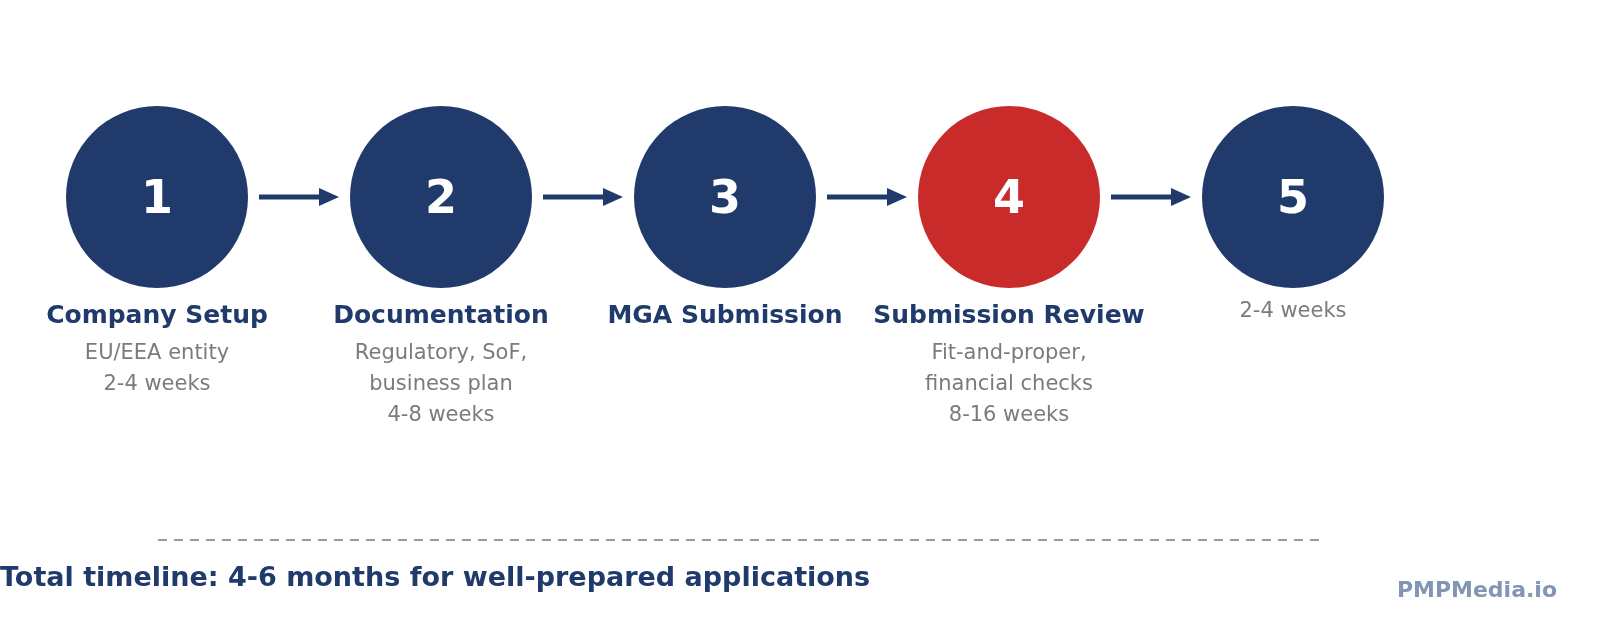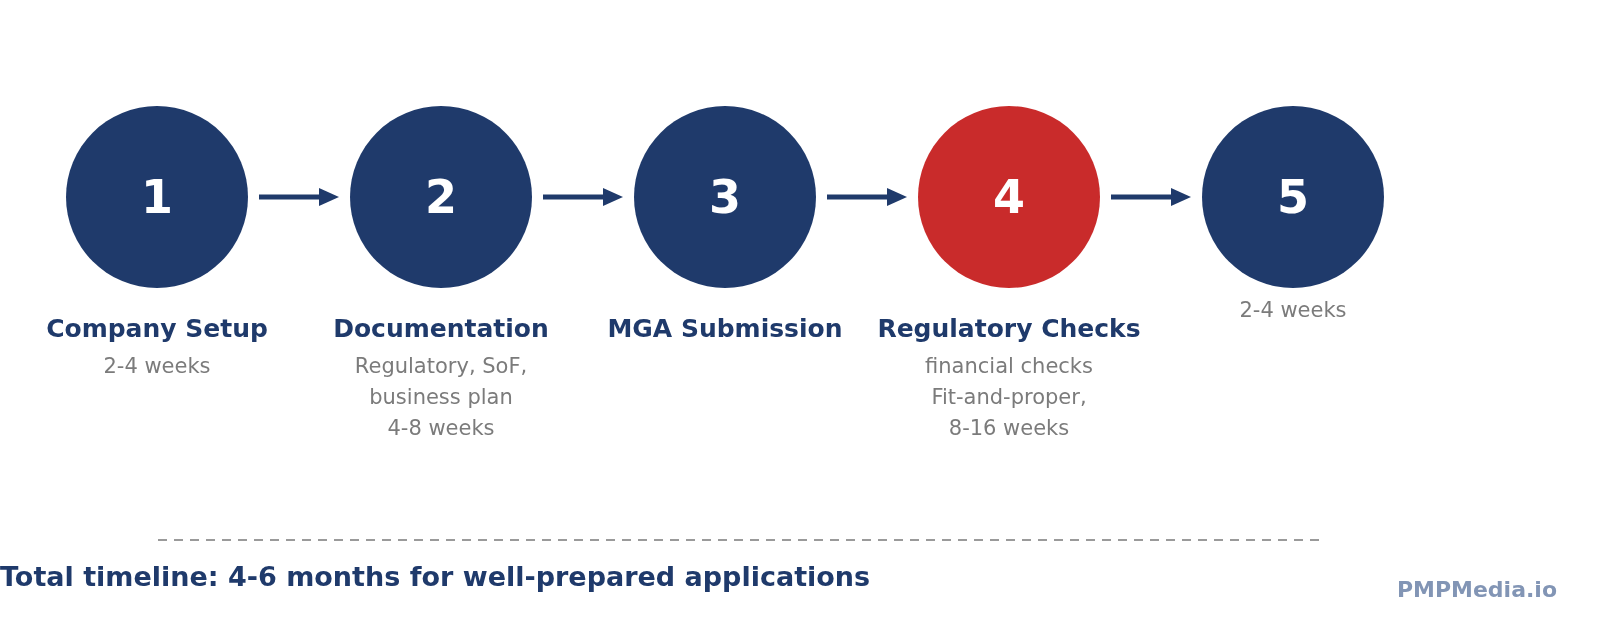--- a/index.html
+++ b/index.html
@@ -12,21 +12,21 @@
   }
   .steps{position:absolute;left:15px;top:106px;display:flex;}
   .step{width:284px;display:flex;flex-direction:column;align-items:center;}
   .circle{
     width:182px;height:182px;border-radius:50%;
     display:flex;align-items:center;justify-content:center;
     background:var(--navy);
   }
   .num{color:#ffffff;font-size:46px;font-weight:bold;line-height:1;}
   .title{
-    margin-top:26px;font-size:25px;font-weight:bold;
+    margin-top:12px;font-size:25px;font-weight:bold;
     color:var(--navy);line-height:30px;text-align:center;white-space:nowrap;
   }
   .lines{
     margin-top:7px;font-size:21px;line-height:31px;
     color:var(--gray-text);text-align:center;
   }
   .line{display:block;white-space:nowrap;}
   .arrow{position:absolute;top:185px;width:80px;height:24px;}
   .arrow line{stroke:var(--navy);stroke-width:5;}
   .arrow polygon{fill:var(--navy);}
@@ -53,20 +53,21 @@
 <div class="canvas">
 
   <div class="steps">
 
     <div class="step">
       <div class="circle" style="background-color: rgb(31, 58, 107);">
         <span class="num">1</span>
       </div>
       <div class="title">Company Setup</div>
       <div class="lines">
+        <span class="line">EU/EEA entity</span>
         <span class="line">2-4 weeks</span>
       </div>
     </div>
 
     <div class="step">
       <div class="circle" style="background-color: rgb(31, 58, 107);">
         <span class="num">2</span>
       </div>
       <div class="title">Documentation</div>
       <div class="lines">
@@ -80,24 +81,24 @@
       <div class="circle" style="background-color: rgb(31, 58, 107);">
         <span class="num">3</span>
       </div>
       <div class="title">MGA Submission</div>
     </div>
 
     <div class="step">
       <div class="circle" style="background-color: rgb(201, 43, 43);">
         <span class="num">4</span>
       </div>
-      <div class="title">Regulatory Checks</div>
+      <div class="title">Submission Review</div>
       <div class="lines">
+        <span class="line">Fit-and-proper,</span>
         <span class="line">financial checks</span>
-        <span class="line">Fit-and-proper,</span>
         <span class="line">8-16 weeks</span>
       </div>
     </div>
 
     <div class="step">
       <div class="circle" style="background-color: rgb(31, 58, 107);">
         <span class="num">5</span>
       </div>
       <div class="lines">
         <span class="line">2-4 weeks</span>

